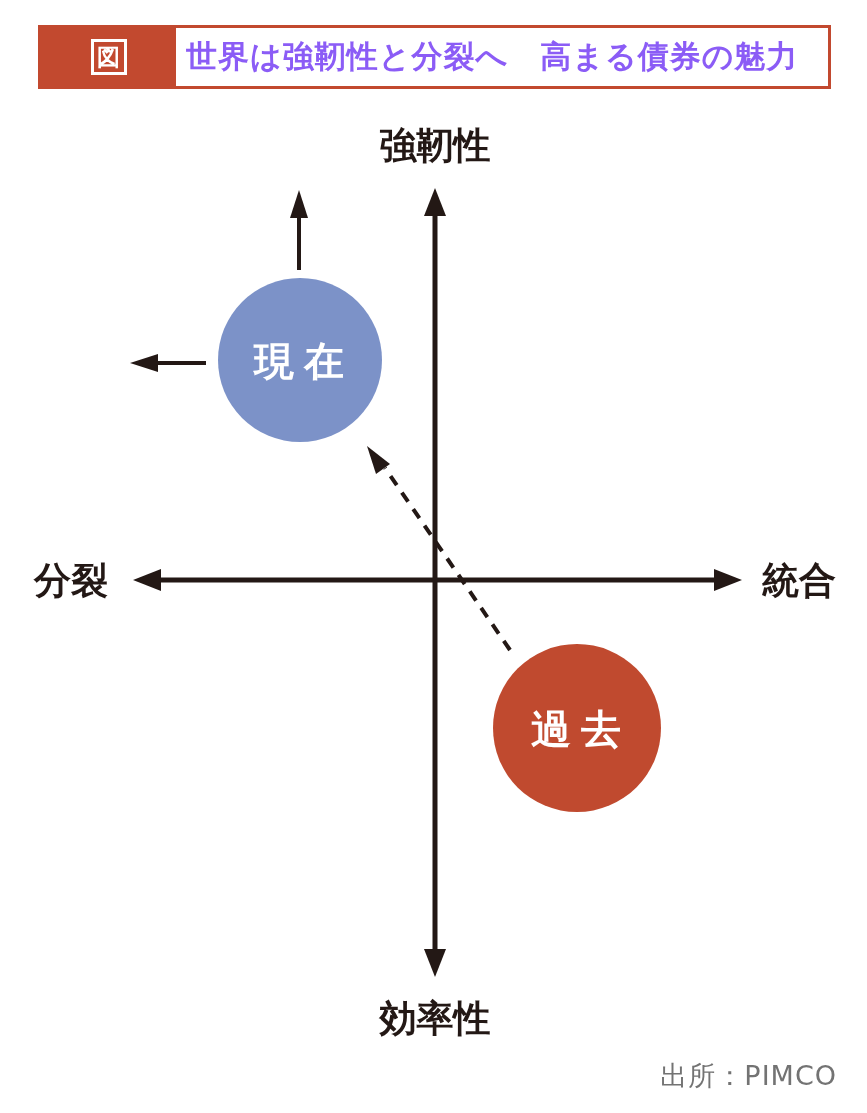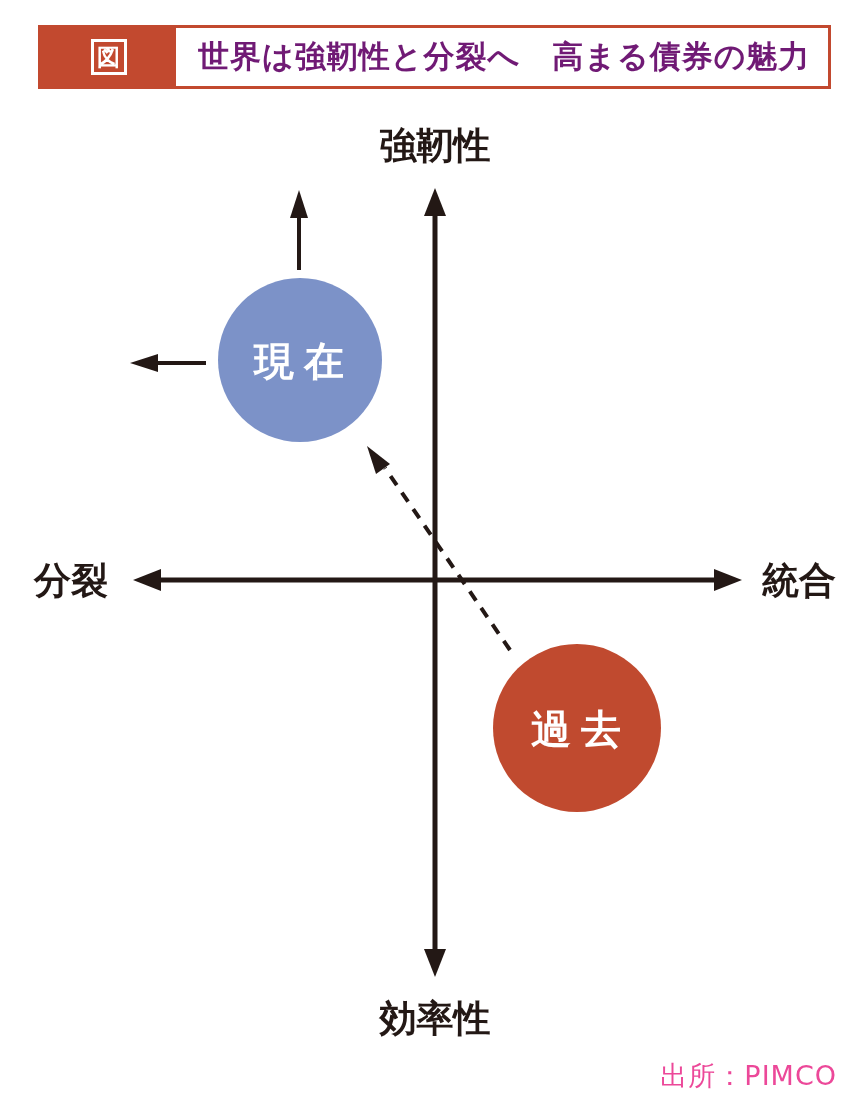--- a/index.html
+++ b/index.html
@@ -45,24 +45,24 @@
     border: 3px solid #ffffff;
     color: #ffffff;
     font-size: 23px;
     font-weight: 700;
     line-height: 1;
   }
   .header-title {
     flex: 1;
     display: flex;
     align-items: center;
-    padding-left: 22px;
+    padding-left: 10px;
     font-size: 31px;
     font-weight: 700;
-    color: #701a75;
+    color: #8b5cf6;
     letter-spacing: 1px;
     white-space: nowrap;
   }
   
   .diagram {
     position: absolute;
     left: 0;
     top: 0;
   }
   .axis-line   { stroke: #231815; stroke-width: 5; }
@@ -71,21 +71,21 @@
   .head        { fill: #231815; stroke: none; }
   .axis-label  { font-size: 37px; font-weight: 600; fill: #231815; font-family: "DejaVu Sans", sans-serif; }
   .node-label  { font-size: 40px; font-weight: 700; fill: #ffffff; text-anchor: middle; letter-spacing: 10px; font-family: "DejaVu Sans", sans-serif; }
   
   .source {
     position: absolute;
     right: 30px;
     top: 1058px;
     font-size: 27px;
     font-weight: 400;
-    color: #ec4899;
+    color: #737373;
     letter-spacing: 1px;
   }
 </style>
 </head>
 <body>
 
 <div class="figure">
 
   <div class="header">
     <div class="header-tag">

